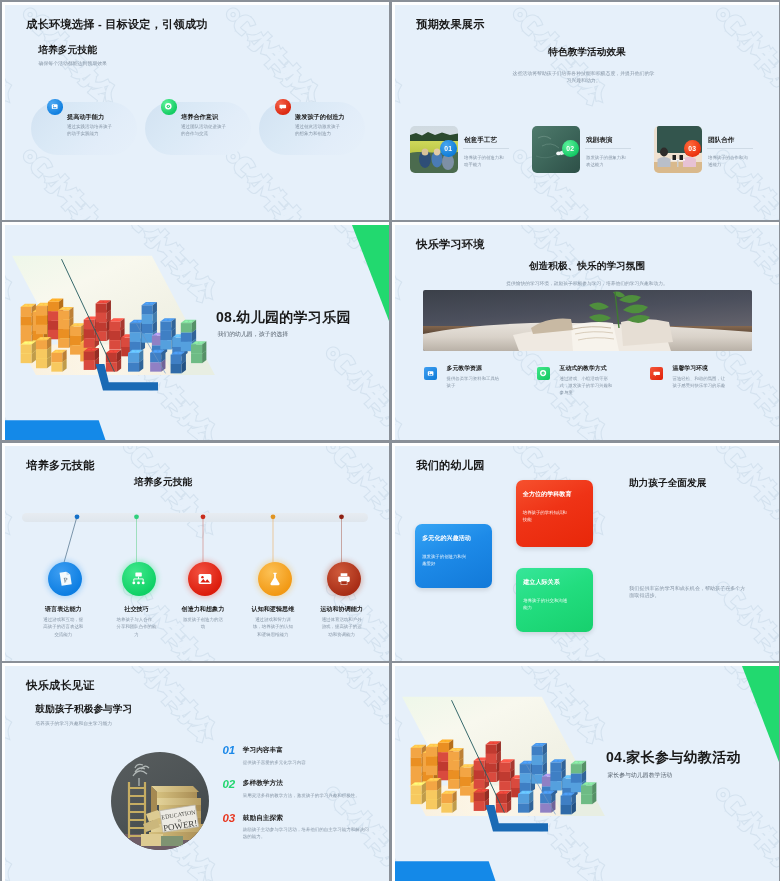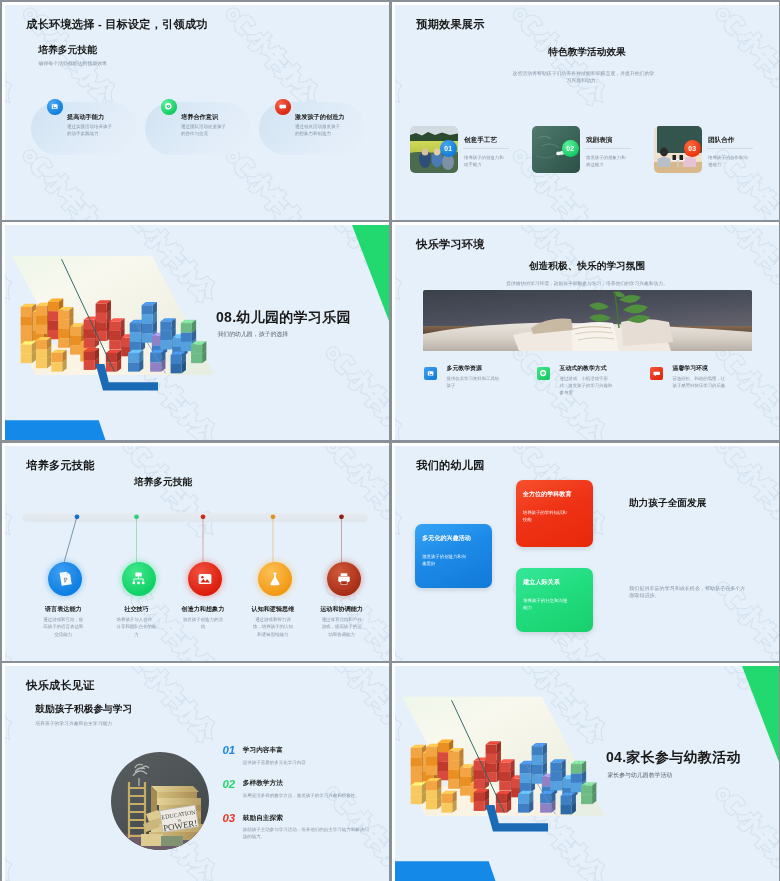--- a/index.html
+++ b/index.html
@@ -702,21 +702,21 @@
    <div class="s6d" style="left:27.2px;top:108.6px">激发孩子的创造力和兴趣爱好</div>
 
    <div class="s6card" style="left:120.6px;top:34.7px;width:77px;height:67px;background:linear-gradient(155deg,#f6512e 0%,#ef3316 45%,#e82709 100%)"></div>
    <div class="s6t" style="left:127.8px;top:45.6px">全方位的学科教育</div>
    <div class="s6d" style="left:127.8px;top:64.4px">培养孩子的学科知识和技能</div>
 
    <div class="s6card" style="left:121px;top:122.8px;width:77px;height:64px;background:linear-gradient(155deg,#37e69a 0%,#22dd7f 45%,#17d06d 100%)"></div>
    <div class="s6t" style="left:128.2px;top:133.8px">建立人际关系</div>
    <div class="s6d" style="left:128.2px;top:152.6px">培养孩子的社交和沟通能力</div>
 
-   <div class="sub" style="left:233.9px;top:52px;font-size:9.7px;line-height:1">助力孩子全面发展</div>
+   <div class="sub" style="left:233.9px;top:32px;font-size:9.7px;line-height:1">助力孩子全面发展</div>
    <div class="cap" style="left:234.3px;top:139.7px;width:117px;font-size:5.05px;line-height:6.8px">我们提供丰富的学习和成长机会，帮助孩子在多个方面取得进步。</div>
   </div>
  </div>
 </div>
 
 <div class="cell">
  <div class="slide">
   <div class="canvas">
    <div class="wm">
     <i style="left:-74px;top:-27px">

